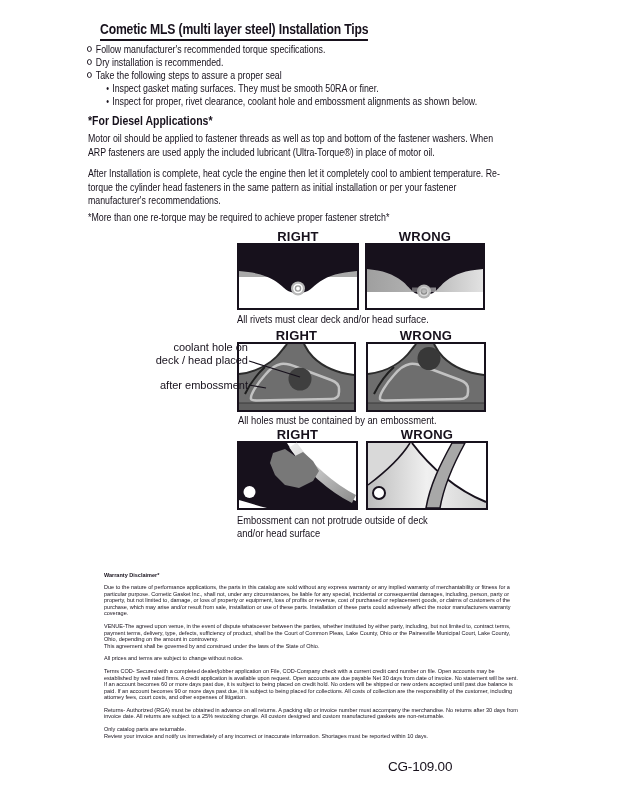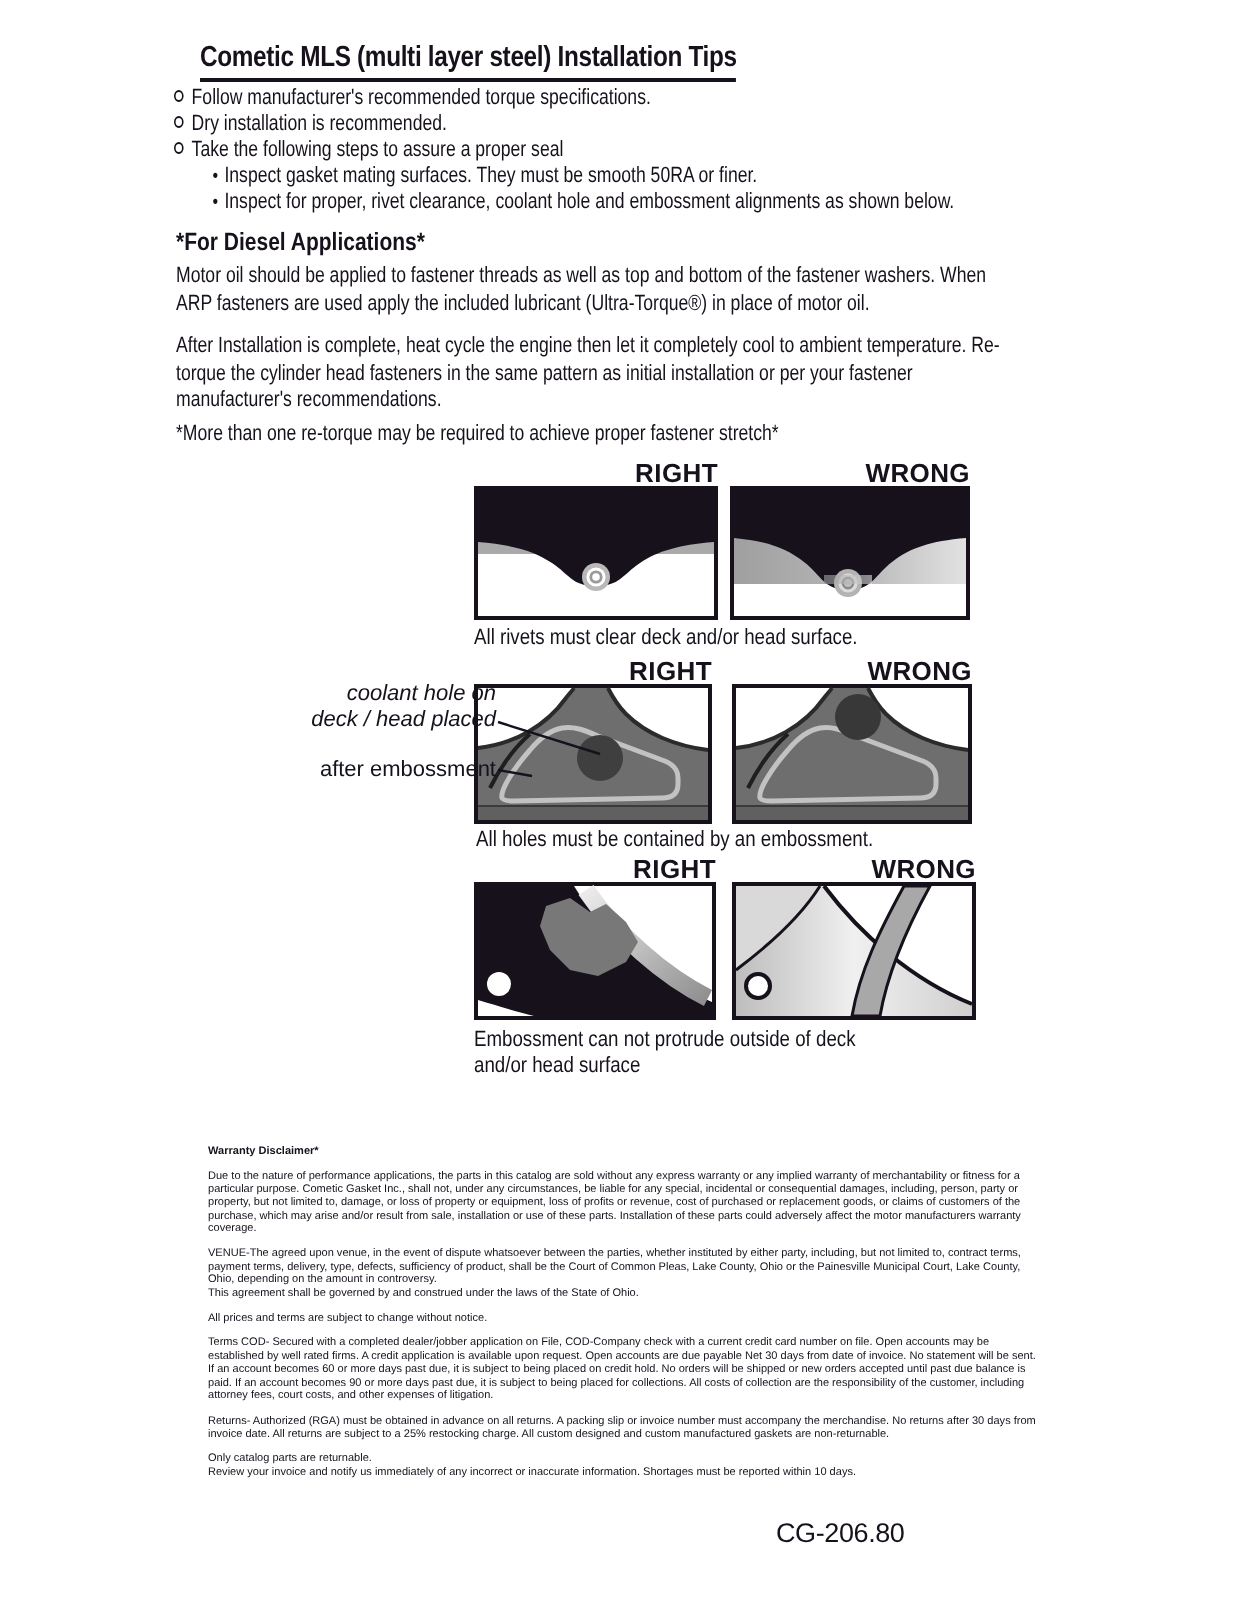--- a/index.html
+++ b/index.html
@@ -18,21 +18,21 @@
   .b-row{display:flex;align-items:baseline;}
   .ring{display:inline-block;width:4px;height:4px;border:1px solid #17111c;border-radius:50%;
         margin-right:5px;flex:0 0 auto;position:relative;top:-1px;}
   .sub{margin-left:24px;}
   .dot{margin-right:4px;font-size:10px;}
 
   .diesel-h{left:88px;top:114px;font-size:12.5px;font-weight:bold;white-space:nowrap;}
   .para{left:88px;top:0;width:522px;font-size:11px;line-height:13.5px;}
   .p1{top:132px;} .p2{top:167px;} .p3{top:211px;white-space:nowrap;}
 
-  .rw{font-size:13px;font-weight:bold;text-align:right;letter-spacing:0.2px;}
+  .rw{font-size:13px;font-weight:bold;text-align:center;letter-spacing:0.2px;}
   .cap{font-size:11px;white-space:nowrap;}
   .cap3{font-size:11px;line-height:13px;width:258px;white-space:normal;}
 
   .ann{width:220px;text-align:right;font-size:11px;line-height:12.5px;}
 
   .legal{left:104px;top:572px;width:600px;transform:scale(0.69);transform-origin:0 0;
          font-size:8px;line-height:9.4px;}
   .legal h4{margin:0 0 9px 0;font-size:8px;}
   .legal p{margin:0 0 9px 0;white-space:pre-line;}
 
@@ -127,21 +127,21 @@
     <path d="M2,32 C20,30 36,21 46,7 C47.5,5 49,3.5 50,2 L68,2 C70,6 73,11 77,15 C87,25 102,31 118,33 L118,68 L2,68 Z" fill="#6e6e6e"></path>
     <path d="M2,32 C20,30 36,21 46,7 C47.5,5 49,3.5 50,2" fill="none" stroke="#2b2b2b" stroke-width="2"></path>
     <path d="M68,2 C70,6 73,11 77,15 C87,25 102,31 118,33" fill="none" stroke="#2b2b2b" stroke-width="2"></path>
     <rect x="2" y="61" width="116" height="7" fill="#606060"></rect>
     <line x1="2" y1="61" x2="118" y2="61" stroke="#3a3a3a" stroke-width="1"></line>
     <path d="M8,52 C13,42 20,32 28,25" fill="none" stroke="#1f1f1f" stroke-width="2"></path>
     <path d="M14,57 C13,53 20,42 28,33 C33,27 38,23 44,22 C50,21 55,23 62,26 L94,38 C100,40 102,43 102,47 L102,50 C102,55 99,57 94,57 L20,58.5 C16,58.5 14.5,58 14,57 Z" fill="none" stroke="#c2c2c2" stroke-width="2.5"></path>
     <circle cx="63" cy="16.5" r="11.5" fill="#383838"></circle>
   </svg>
 
-  <div class="abs ann" style="left:28px;top:341px;font-style:italic;">
+  <div class="abs ann" style="left:28px;top:341px;">
     <div>coolant hole on</div>
     <div>deck / head placed</div>
   </div>
   <div class="abs ann" style="left:28px;top:379px;">
     <div>after embossment</div>
   </div>
   <svg class="abs" style="left:248px;top:352px;" width="54" height="40" viewBox="0 0 54 40">
     <line x1="1" y1="9" x2="52" y2="25" stroke="#17111c" stroke-width="1.2"></line>
     <line x1="1" y1="33" x2="18" y2="36" stroke="#17111c" stroke-width="1.2"></line>
   </svg>
@@ -190,15 +190,15 @@
     <p>Due to the nature of performance applications, the parts in this catalog are sold without any express warranty or any implied warranty of merchantability or fitness for a particular purpose.  Cometic Gasket Inc., shall not, under any circumstances, be liable for any special, incidental or consequential damages, including, person, party or property, but not limited to, damage, or loss of property or equipment, loss of profits or revenue, cost of purchased or replacement goods, or claims of customers of the purchase, which may arise and/or result from sale, installation or use of these parts.  Installation of these parts could adversely affect the motor manufacturers warranty coverage.</p>
     <p>VENUE-The agreed upon venue, in the event of dispute whatsoever between the parties, whether instituted by either party, including, but not limited to, contract terms, payment terms, delivery, type, defects, sufficiency of product, shall be the Court of Common Pleas, Lake County, Ohio or the Painesville Municipal Court, Lake County, Ohio, depending on the amount in controversy.
 This agreement shall be governed by and construed under the laws of the State of Ohio.</p>
     <p>All prices and terms are subject to change without notice.</p>
     <p>Terms COD- Secured with a completed dealer/jobber application on File, COD-Company check with a current credit card number on file.  Open accounts may be established by well rated firms.  A credit application is available upon request.  Open accounts are due payable Net 30 days from date of invoice.  No statement will be sent.  If an account becomes 60 or more days past due, it is subject to being placed on credit hold.  No orders will be shipped or new orders accepted until past due balance is paid.  If an account becomes 90 or more days past due, it is subject to being placed for collections.  All costs of collection are the responsibility of the customer, including attorney fees, court costs, and other expenses of litigation.</p>
     <p>Returns- Authorized (RGA) must be obtained in advance on all returns.  A packing slip or invoice number must accompany the merchandise.  No returns after 30 days from invoice date.  All returns are subject to a 25% restocking charge.  All custom designed and custom manufactured gaskets are non-returnable.</p>
     <p>Only catalog parts are returnable.
 Review your invoice and notify us immediately of any incorrect or inaccurate information.  Shortages must be reported within 10 days.</p>
   </div>
 
-  <div class="abs footer">CG-206.80</div>
+  <div class="abs footer">CG-109.00</div>
 
 </div>
 
 </body></html>

